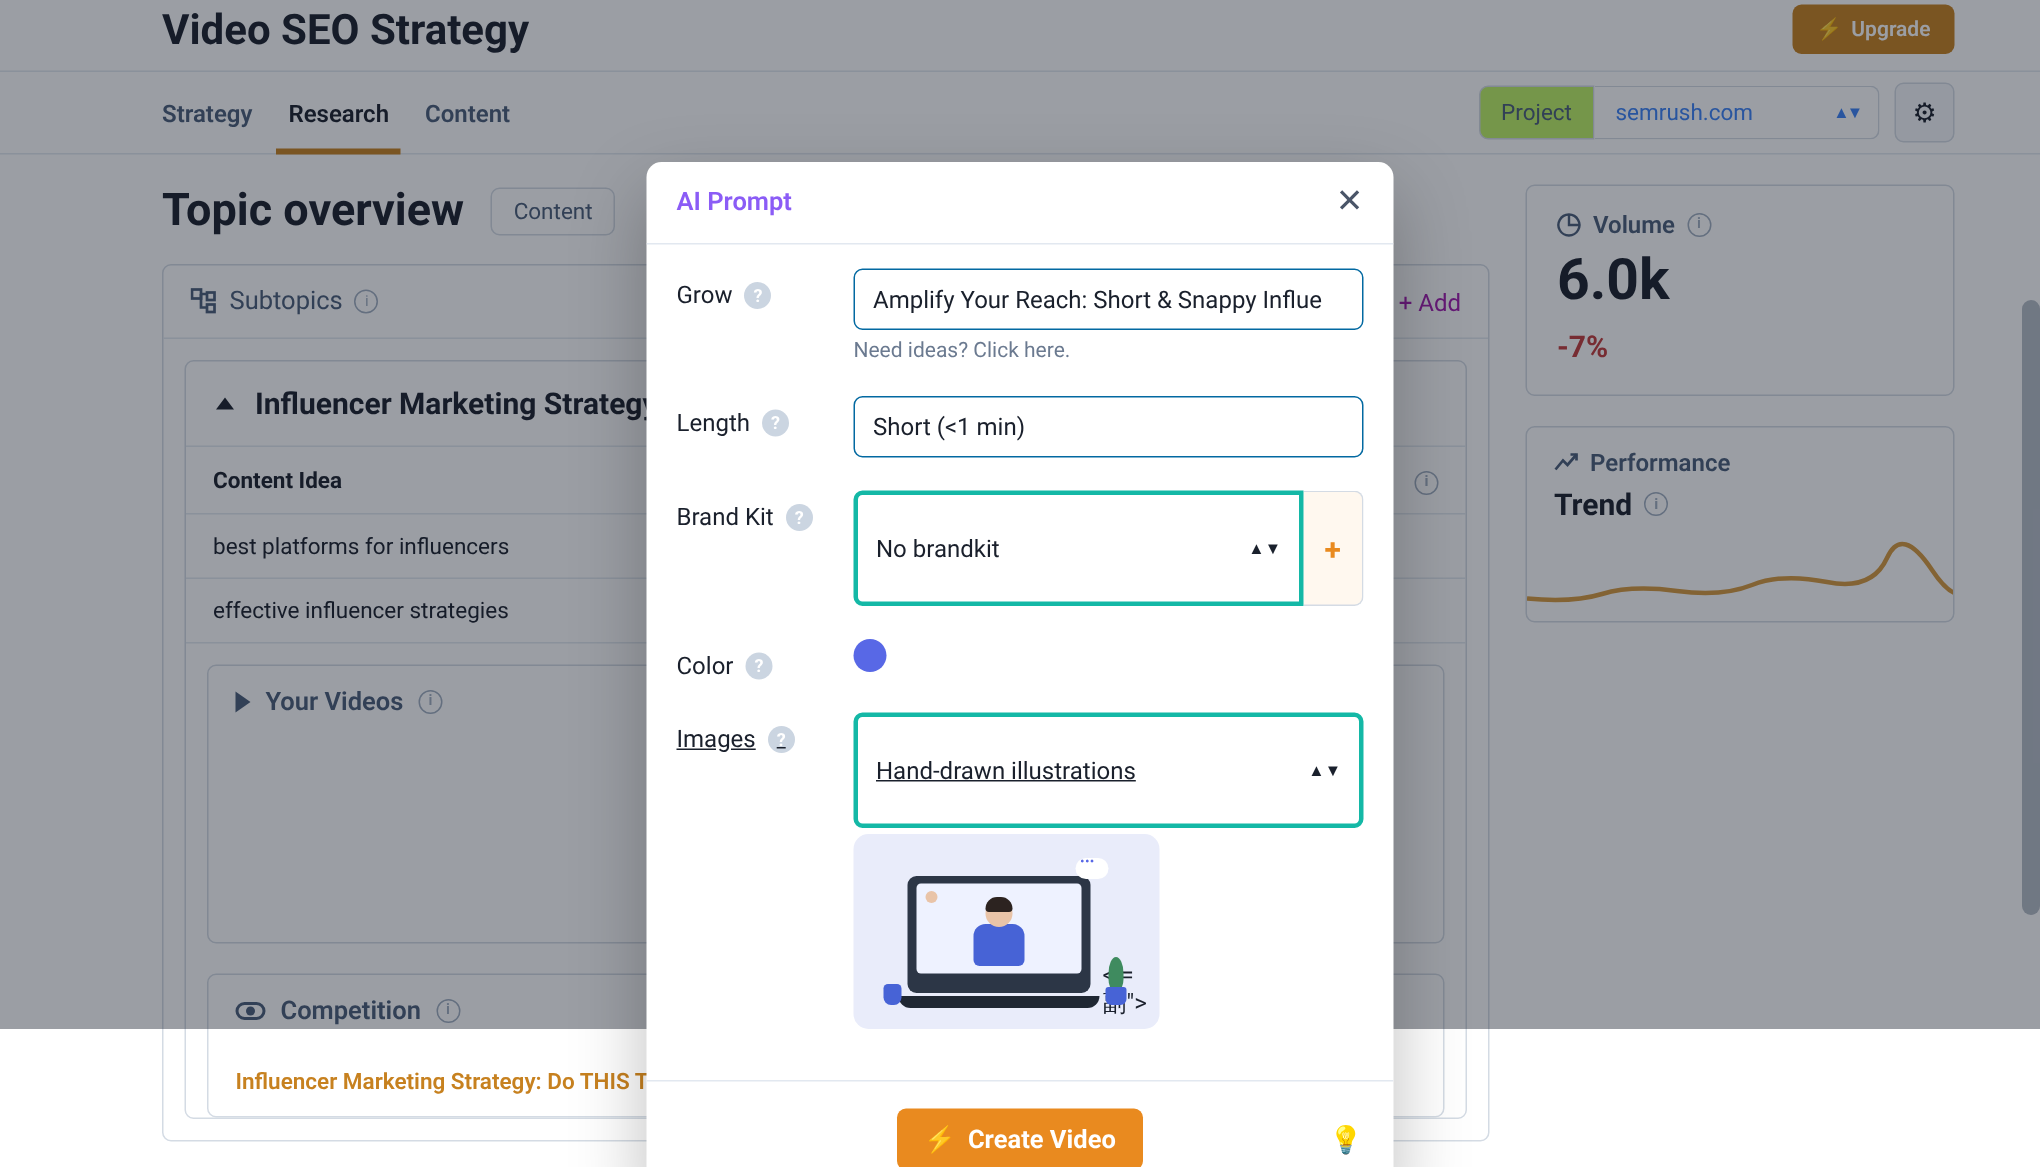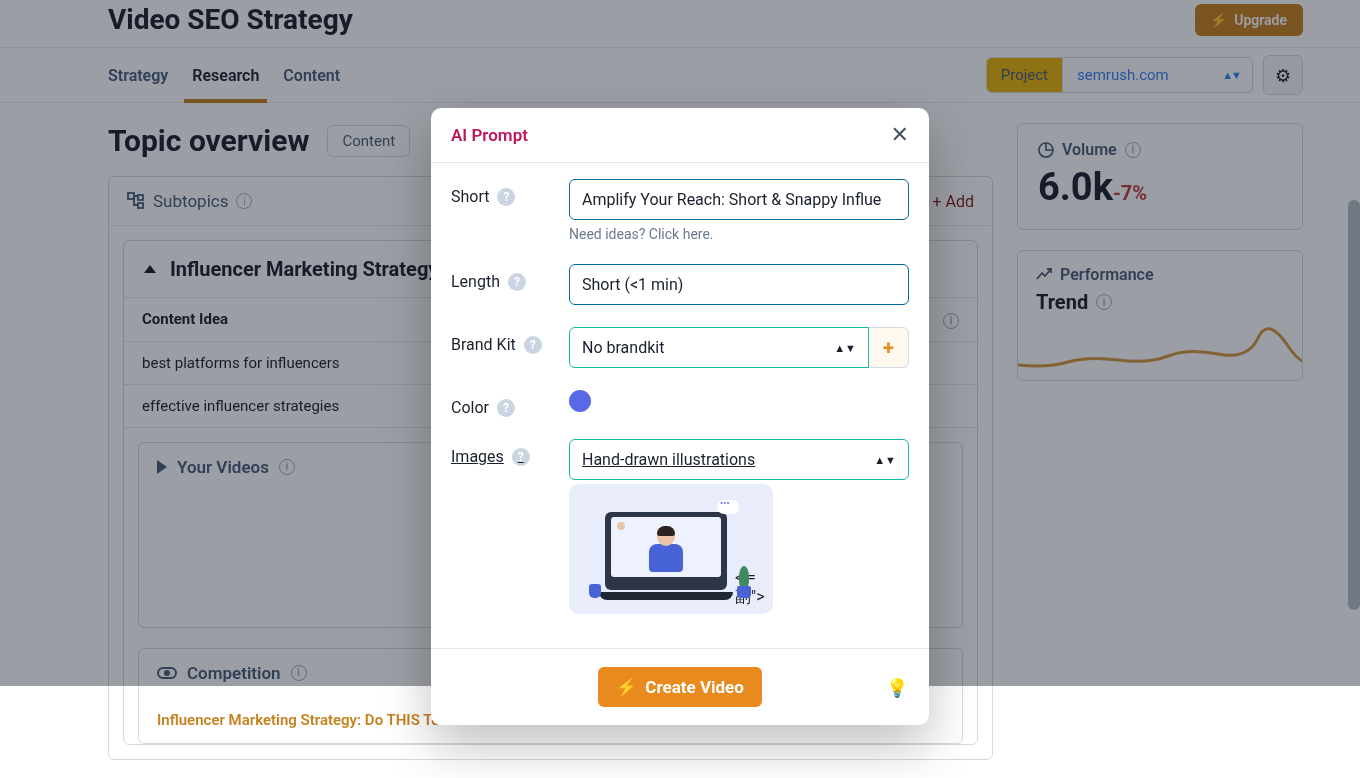--- a/index.html
+++ b/index.html
@@ -11,37 +11,37 @@
   .btn-upgrade { background: #c7811f; color: #fff; border: none; border-radius: 6px; padding: 8px 16px; font-size: 14px; font-weight: 600; display: flex; align-items: center; gap: 6px; cursor: pointer; }
   .bolt-icon { font-size: 14px; }
 
   .tabbar { display: flex; align-items: center; justify-content: space-between; padding: 0 57px 0 108px; height: 56px; border-top: 1px solid #e2e8f0; border-bottom: 1px solid #e2e8f0; }
   .tabs { display: flex; gap: 24px; height: 100%; align-items: center; }
   .tab { font-size: 16px; font-weight: 600; color: #4a5e79; cursor: pointer; height: 100%; display: flex; align-items: center; position: relative; }
   .tab.active { color: #1a202c; }
   .tab.active::after { content: ""; position: absolute; bottom: -1px; left: -8px; right: -8px; height: 4px; background: #c7811f; }
 
   .projectbox { display: flex; align-items: center; }
-  .proj-label { border: 1px solid #d4dbe4; border-radius: 6px 0 0 6px; padding: 8px 14px; font-size: 15px; color: #4a5e79; background: #eab308; }
+  .proj-label { border: 1px solid #d4dbe4; border-radius: 6px 0 0 6px; padding: 8px 14px; font-size: 15px; color: #4a5e79; background: #bef264; }
   .proj-select { border: 1px solid #d4dbe4; border-left: none; border-radius: 0 6px 6px 0; padding: 8px 40px 8px 14px; font-size: 15px; color: #3b82f6; background: #fff; position: relative; min-width: 190px;}
   .proj-select .chev { position: absolute; right: 12px; top: 50%; transform: translateY(-50%); font-size: 11px; letter-spacing: -2px; }
   .gear-btn { border: 1px solid #d4dbe4; border-radius: 6px; width: 40px; height: 40px; margin-left: 10px; background: #f5f7fa; display:flex; align-items:center; justify-content:center; cursor:pointer; font-size:18px;}
 
   .body-row { display: flex; padding: 20px 57px 0 108px; gap: 24px; }
   .left-col { flex: 1; min-width: 0; }
   .right-col { width: 286px; }
 
   .overview-head { display: flex; align-items: center; gap: 18px; margin-bottom: 18px; }
   .overview-head h2 { font-size: 30px; font-weight: 700; }
   .pill { border: 1px solid #d4dbe4; border-radius: 6px; padding: 6px 14px; font-size: 15px; color: #4a5e79; }
 
   .subtopics-card { border: 1px solid #d4dbe4; border-radius: 6px; }
   .subtopics-head { display: flex; align-items: center; justify-content: space-between; padding: 14px 18px; border-bottom: 1px solid #e2e8f0;}
   .subtopics-head .label { color: #4a5e79; font-size: 17px; display:flex; align-items:center; gap:8px;}
-  .plus-add { font-size: 16px; color: #7f1d1d; cursor:pointer;}
+  .plus-add { font-size: 16px; color: #a21caf; cursor:pointer;}
   .info-dot { display:inline-flex; width:16px; height:16px; border:1.5px solid #a0aec0; border-radius:50%; align-items:center; justify-content:center; font-size:10px; color:#a0aec0;}
 
   .sub-node { border: 1px solid #d4dbe4; border-radius: 6px; margin: 14px; }
   .sub-node-head { display:flex; align-items:center; gap:14px; padding: 16px 20px; border-bottom:1px solid #e2e8f0; font-size: 20px; font-weight:700;}
   .chevup { width:0;height:0;border-left:6px solid transparent;border-right:6px solid transparent;border-bottom:8px solid #1a202c;}
 
   table.ideas { width:100%; border-collapse: collapse; }
   table.ideas th, table.ideas td { text-align:left; padding: 12px 18px; font-size:15px; border-bottom:1px solid #e2e8f0;}
   table.ideas th { font-weight:700; }
   table.ideas th.r, table.ideas td.r { text-align:right; width:80px;}
@@ -54,41 +54,41 @@
   .btn-create { background:#c7811f; color:#fff; border:none; border-radius:6px; padding:14px 20px; font-size:20px; font-weight:600; display:inline-flex; align-items:center; gap:10px; cursor:pointer;}
 
   .comp-card { border:1px solid #d4dbe4; border-radius:6px; margin: 20px 14px 0; }
   .comp-head { display:flex; align-items:center; gap:10px; padding: 14px 18px; color:#4a5e79; font-size:17px; font-weight:600;}
   .eye { width:20px; height:12px; border:2px solid #4a5e79; border-radius:60% 60% 60% 60% / 100% 100% 100% 100%; position:relative;}
   .eye::after{content:"";position:absolute;width:6px;height:6px;background:#4a5e79;border-radius:50%;left:5px;top:1px;}
   .comp-link { padding: 14px 18px; font-size:15px; color:#c7811f; font-weight:600;}
 
   .stat-card { border:1px solid #d4dbe4; border-radius:6px; padding: 16px 20px 20px; margin-bottom: 20px;}
   .stat-label { display:flex; align-items:center; gap:8px; color:#4a5e79; font-size:16px; font-weight:600; margin-bottom: 6px;}
-  .stat-value { font-size: 38px; font-weight:700; display:flex; align-items:baseline; }
+  .stat-value { font-size: 38px; font-weight:700; display:flex; align-items:baseline; gap:10px;flex-direction:column;}
   .stat-delta { font-size:20px; font-weight:700; color:#c23b3b;}
   .trend-card { border:1px solid #d4dbe4; border-radius:6px; padding: 14px 18px 0; position:relative; overflow:hidden;}
   .trend-title { font-size:20px; font-weight:700; display:flex; align-items:center; gap:8px;}
   .spark { width: 300px; height: 60px; margin: 6px -18px 0 -18px; }
 
   
   .overlay { position:absolute; inset:0; background: rgba(17,24,39,0.42); display:flex; align-items: flex-start; justify-content:center; padding-top: 108px;}
   .modal { background:#fff; width: 498px; border-radius: 10px; box-shadow: 0 20px 50px rgba(0,0,0,0.25); overflow:hidden; }
   .modal-head { display:flex; align-items:center; justify-content:space-between; padding: 16px 20px; border-bottom:1px solid #e2e8f0;}
-  .modal-head .t { font-size:17px; font-weight:600; color:#be185d;}
+  .modal-head .t { font-size:17px; font-weight:600; color:#8b5cf6;}
   .close-x { font-size:22px; color:#4a5568; cursor:pointer; line-height:1;}
   .modal-body { padding: 16px 20px 24px; }
   .frow { display:flex; align-items:flex-start; margin-bottom: 22px; }
   .flabel { width: 118px; font-size:16px; color:#1a202c; display:flex; align-items:center; gap:8px; padding-top:8px;}
   .fcontrol { flex:1; }
   .q { display:inline-flex; width:18px; height:18px; border-radius:50%; background:#cbd5e1; color:#fff; align-items:center; justify-content:center; font-size:12px; font-weight:700;}
   .tinput { width:100%; border:1px solid #0369a1; border-radius:6px; padding: 10px 12px; font-size:16px; color:#1a202c; }
   .hint { font-size:14px; color:#6b7a90; margin-top:6px;}
   .select-row { display:flex; gap:0;}
-  .tsel { flex:1; border:1px solid #14b8a6; border-radius:6px; padding: 10px 12px; font-size:16px; position:relative;}
+  .tsel { flex:1; border:3px solid #14b8a6; border-radius:6px; padding: 26px 12px; font-size:16px; position:relative;}
   .tsel.lj { border-radius:6px 0 0 6px; }
   .tsel .chev { position:absolute; right:12px; top:50%; transform:translateY(-50%); font-size:11px;}
   .addbtn { width:40px; border:1px solid #d4dbe4; border-left:none; border-radius:0 6px 6px 0; background:#fff8ef; color:#e98a1f; font-size:20px; font-weight:700; display:flex; align-items:center; justify-content:center; cursor:pointer;}
   .color-dot { width:22px; height:22px; border-radius:50%; background:#5868e6;}
 
   .illus { width: 204px; height: 130px; background:#e9ecfa; border-radius:10px; position:relative; margin-top:4px;}
   .illus .laptop { position:absolute; left:36px; top:28px; width:122px; height:78px; background:#2c3646; border-radius:6px;}
   .illus .screen { position:absolute; left:42px; top:33px; width:110px; height:60px; background:#eef2ff; border-radius:3px;}
   .illus .guy { position:absolute; left:76px; top:44px; width:42px; height:44px;}
   .illus .head{position:absolute;left:12px;top:0;width:18px;height:18px;background:#e9c4a8;border-radius:50%;}
@@ -263,21 +263,21 @@
   <div class="overlay">
     <div class="modal">
       <div class="modal-head">
         <div class="t">AI Prompt</div>
         <div class="close-x">✕</div>
       </div>
       <div class="modal-body">
 
         <div class="frow">
           <div class="flabel">
-            <span>Short</span>
+            <span>Grow</span>
             <span class="q">?</span>
           </div>
           <div class="fcontrol">
             <input class="tinput" value="Amplify Your Reach: Short &amp; Snappy Influe" style="">
             <div class="hint">Need ideas? Click here.</div>
           </div>
         </div>
 
         <div class="frow">
           <div class="flabel">

